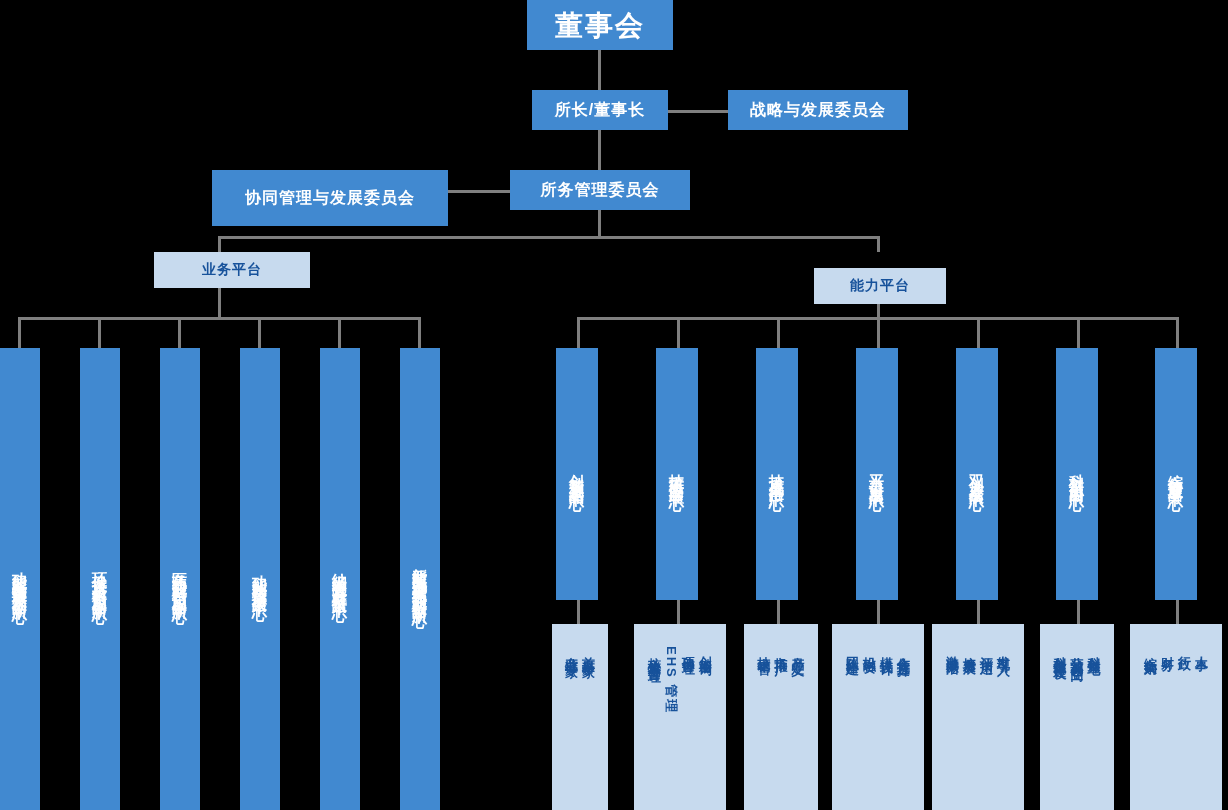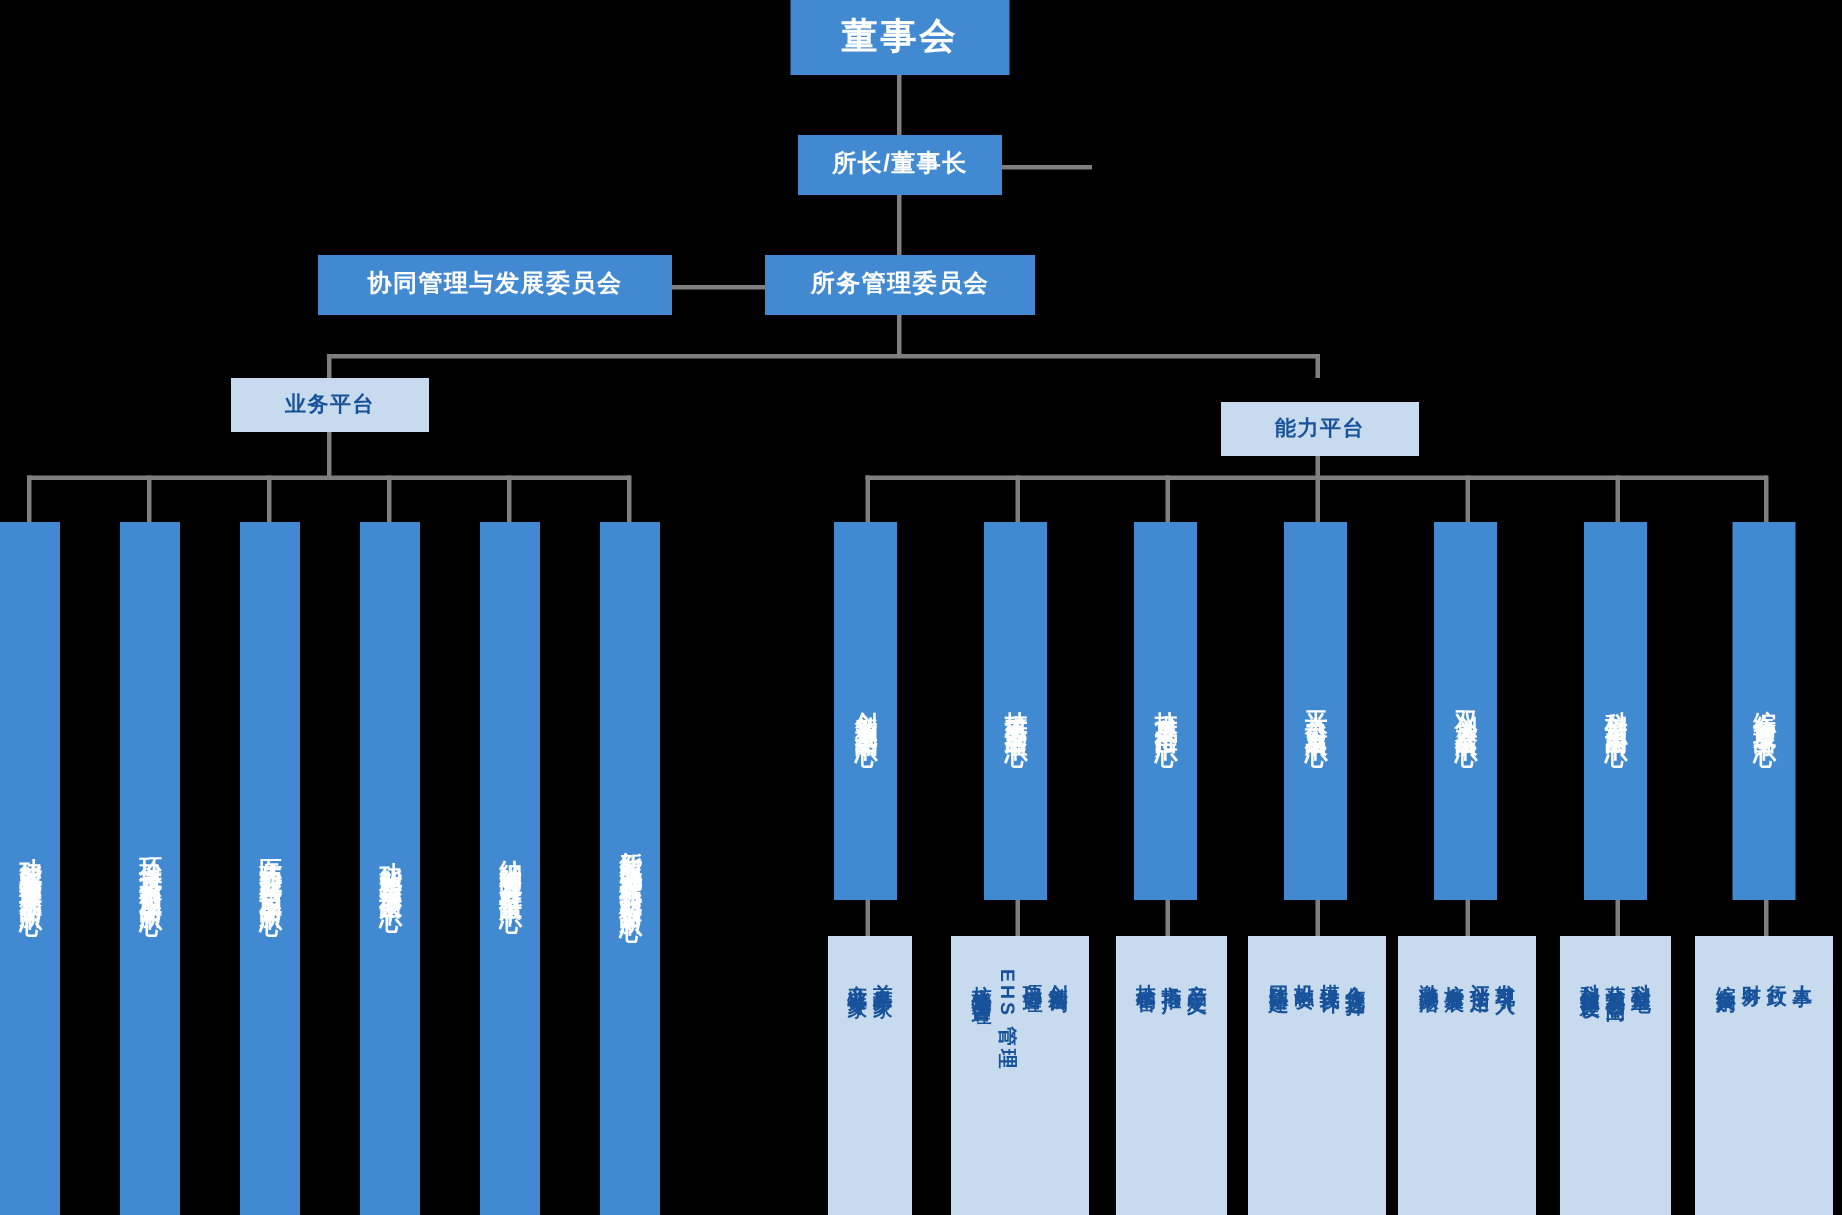--- a/index.html
+++ b/index.html
@@ -19,21 +19,21 @@
     position:absolute;
     display:flex;align-items:center;justify-content:center;
     box-sizing:border-box;
     text-align:center;
     line-height:1.25;
   }
   .node.dark{background:#4189d0;color:#ffffff;font-weight:bold;}
   .node.light{background:#c7daee;color:#17529b;font-weight:bold;}
 
   
-  .t-board{font-size:24px;letter-spacing:2px;}
+  .t-board{font-size:28px;letter-spacing:2px;}
   .t-mid{font-size:16px;letter-spacing:1px;}
   .t-plat{font-size:14px;letter-spacing:1px;font-weight:normal;}
 
   
   .vbox{
     position:absolute;
     background:#4189d0;
     box-sizing:border-box;
     display:flex;align-items:center;justify-content:center;
   }
@@ -116,26 +116,27 @@
   <div class="ln v" style="left:777px;top:600px;height:24px;"></div>
   <div class="ln v" style="left:877px;top:600px;height:24px;"></div>
   <div class="ln v" style="left:977px;top:600px;height:24px;"></div>
   <div class="ln v" style="left:1077px;top:600px;height:24px;"></div>
   <div class="ln v" style="left:1176px;top:600px;height:24px;"></div>
 
   <div class="node dark t-board" style="left:527px;top:0px;width:146px;height:50px;">董事会</div>
 
   <div class="node dark t-mid" style="left:532px;top:90px;width:136px;height:40px;">所长/董事长</div>
 
+  <div class="node dark t-mid" style="left:728px;top:90px;width:180px;height:40px;">战略与发展委员会</div>
 
   <div class="node dark t-mid" style="left:510px;top:170px;width:180px;height:40px;">所务管理委员会</div>
 
-  <div class="node dark t-mid" style="left:212px;top:170px;width:236px;height:40px;">协同管理与发展委员会</div>
-
-  <div class="node light t-plat" style="left:154px;top:252px;width:132px;height:36px;">业务平台</div>
+  <div class="node dark t-mid" style="left:212px;top:170px;width:236px;height:56px;">协同管理与发展委员会</div>
+
+  <div class="node light t-plat" style="left:154px;top:252px;width:156px;height:36px;">业务平台</div>
 
   <div class="node light t-plat" style="left:814px;top:252px;width:132px;height:36px;margin-top:16px;">能力平台</div>
 
   <div class="vbox" style="left:0px;top:348px;width:40px;height:462px;">
     <span class="vtext">功能聚合物薄膜技术创新中心</span>
   </div>
   <div class="vbox" style="left:80px;top:348px;width:40px;height:462px;">
     <span class="vtext">环保技术与材料应用创新中心</span>
   </div>
   <div class="vbox" style="left:160px;top:348px;width:40px;height:462px;">

